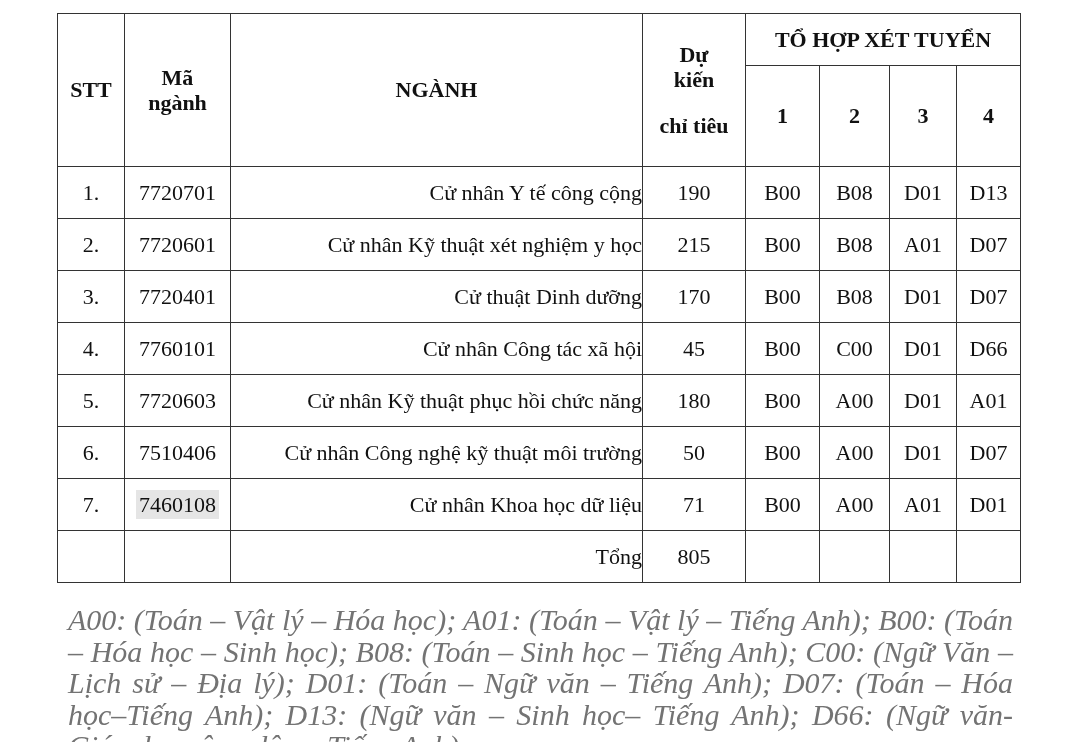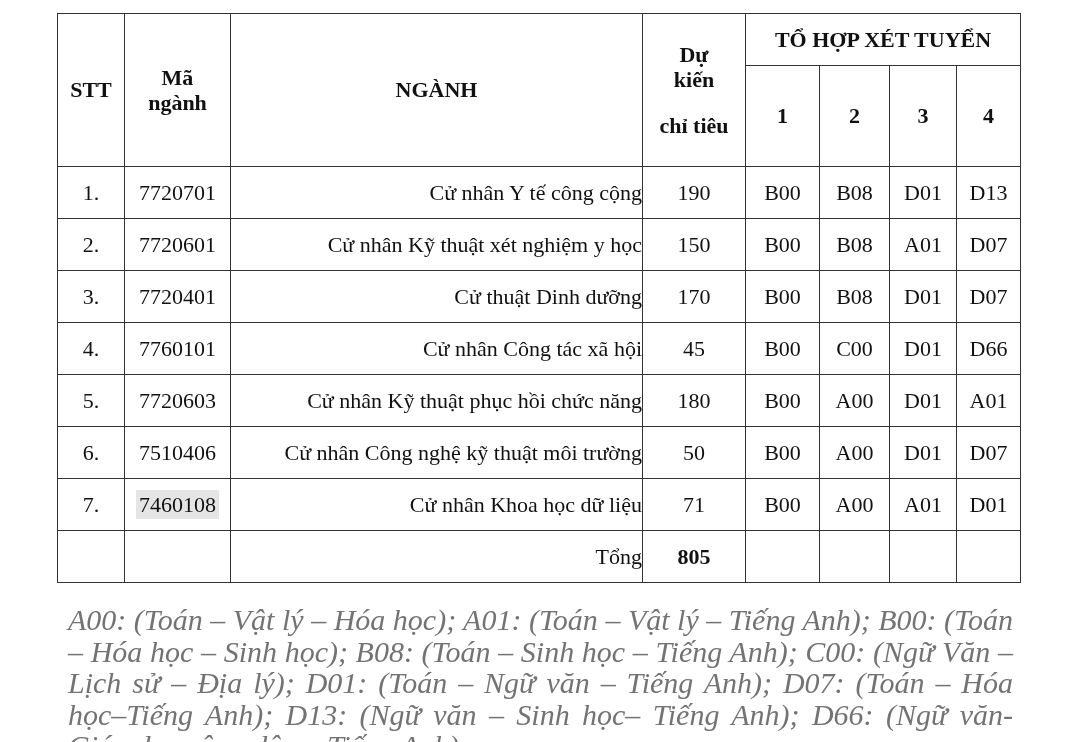--- a/index.html
+++ b/index.html
@@ -32,21 +32,21 @@
     }
     table.adm th {
       font-weight: bold;
       text-align: center;
     }
     .h-top { height: 52px; }
     .h-bot { height: 101px; }
     .row td { height: 51px; }
     .center { text-align: center; }
     .left { text-align: right; padding-left: 10px !important; }
-    .bold { font-weight: bold; }
+    .bold { font-weight: normal; }
     .hl {
       background: #e5e5e5;
       padding: 2px 3px;
     }
     .th-stack span { display: block; }
     .th-stack .gap { margin-top: 20px; }
     .notes {
       position: absolute;
       left: 68px;
       top: 604px;
@@ -102,21 +102,21 @@
       <td class="center">190</td>
       <td class="center">B00</td>
       <td class="center">B08</td>
       <td class="center">D01</td>
       <td class="center">D13</td>
     </tr>
     <tr class="row">
       <td class="center">2.</td>
       <td class="center">7720601</td>
       <td class="left">Cử nhân Kỹ thuật xét nghiệm y học</td>
-      <td class="center">150</td>
+      <td class="center">215</td>
       <td class="center">B00</td>
       <td class="center">B08</td>
       <td class="center">A01</td>
       <td class="center">D07</td>
     </tr>
     <tr class="row">
       <td class="center">3.</td>
       <td class="center">7720401</td>
       <td class="left">Cử thuật Dinh dưỡng</td>
       <td class="center">170</td>

